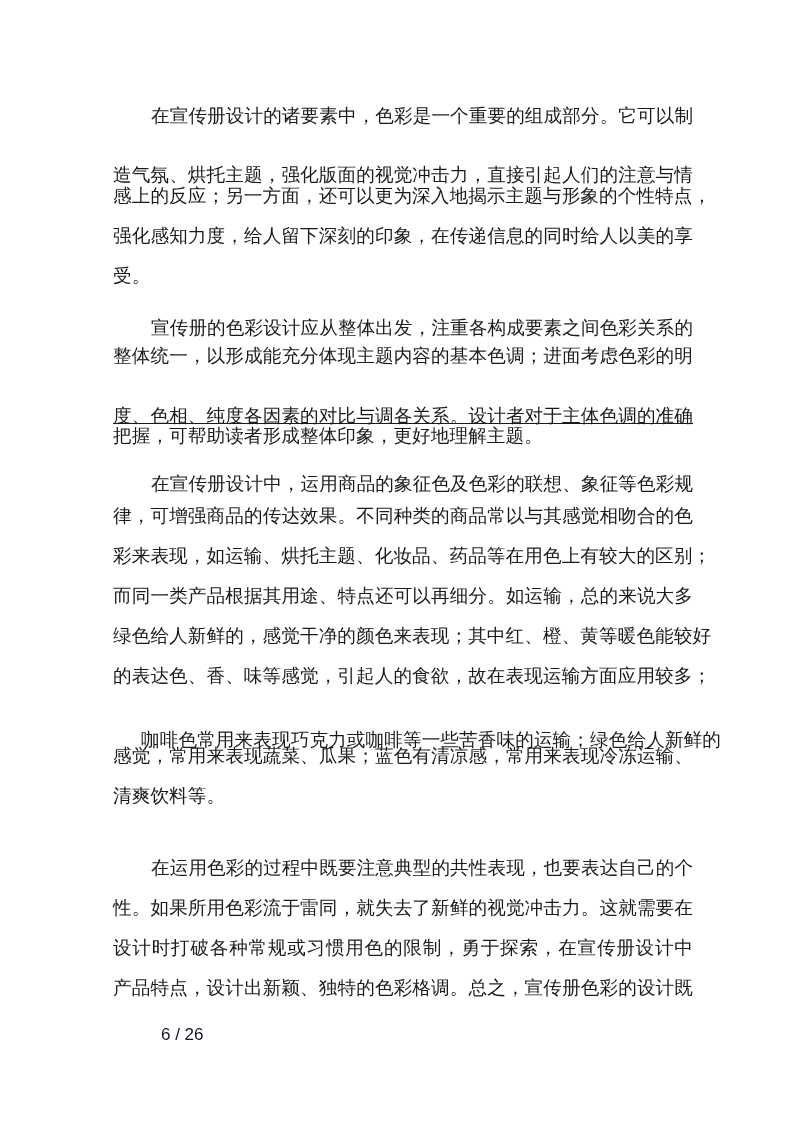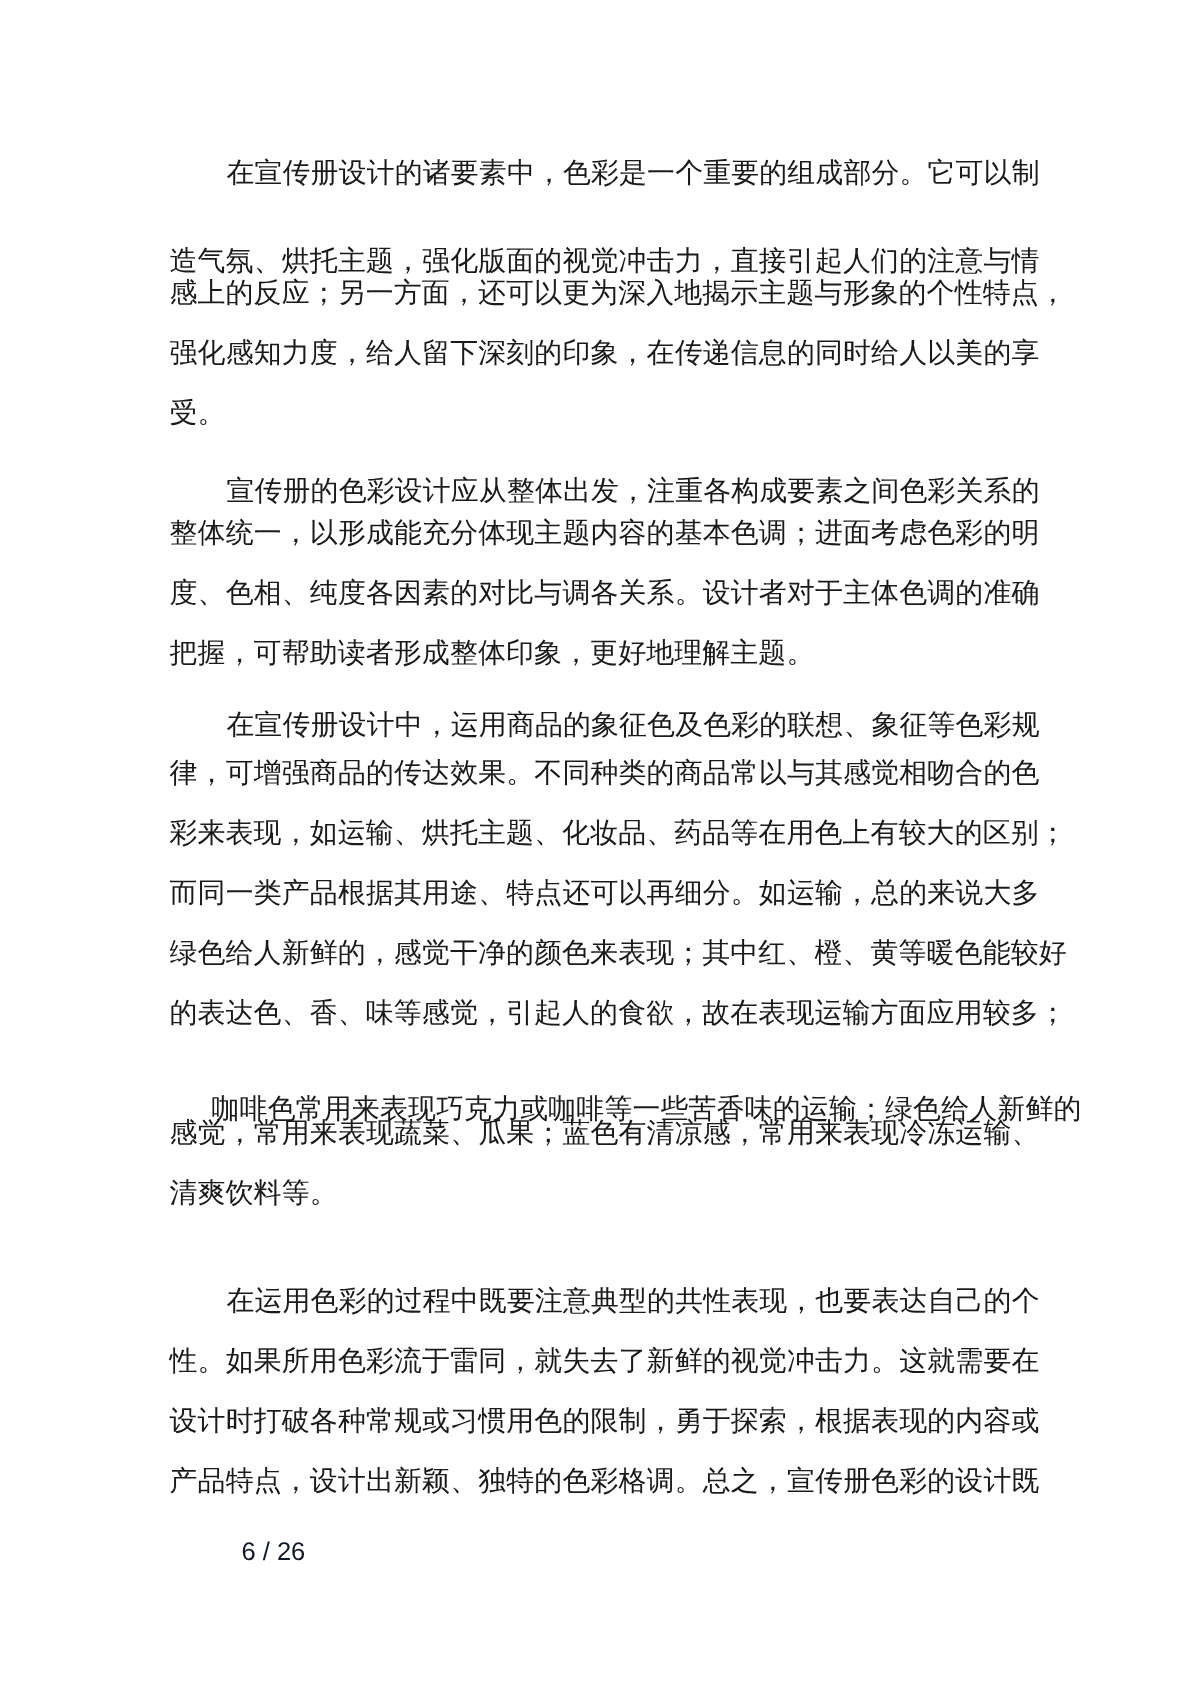--- a/index.html
+++ b/index.html
@@ -60,37 +60,37 @@
     <div class="line indent" style="top:104px;">在宣传册设计的诸要素中，色彩是一个重要的组成部分。它可以制</div>
     <div class="line" style="top:144px;margin-top:19px;">造气氛、烘托主题，强化版面的视觉冲击力，直接引起人们的注意与情</div>
     <div class="line" style="top:184px;">感上的反应；另一方面，还可以更为深入地揭示主题与形象的个性特点，</div>
     <div class="line" style="top:224px;">强化感知力度，给人留下深刻的印象，在传递信息的同时给人以美的享</div>
     <div class="line last" style="top:264px;">受。</div>
   </div>
 
   <div>
     <div class="line indent" style="top:316px;">宣传册的色彩设计应从整体出发，注重各构成要素之间色彩关系的</div>
     <div class="line" style="top:344px;">整体统一，以形成能充分体现主题内容的基本色调；进面考虑色彩的明</div>
-    <div class="line" style="top:384px;">度、色相、纯度各因素的对比与调各关系。设计者对于主体色调的准确</div>
+    <div class="line" style="top:404px;text-decoration:underline;">度、色相、纯度各因素的对比与调各关系。设计者对于主体色调的准确</div>
     <div class="line last" style="top:424px;">把握，可帮助读者形成整体印象，更好地理解主题。</div>
   </div>
 
   <div>
     <div class="line indent" style="top:452px;margin-top:20px;">在宣传册设计中，运用商品的象征色及色彩的联想、象征等色彩规</div>
     <div class="line" style="top:504px;">律，可增强商品的传达效果。不同种类的商品常以与其感觉相吻合的色</div>
     <div class="line" style="top:544px;">彩来表现，如运输、烘托主题、化妆品、药品等在用色上有较大的区别；</div>
     <div class="line" style="top:584px;">而同一类产品根据其用途、特点还可以再细分。如运输，总的来说大多</div>
     <div class="line" style="top:624px;">绿色给人新鲜的，感觉干净的颜色来表现；其中红、橙、黄等暖色能较好</div>
     <div class="line" style="top:664px;">的表达色、香、味等感觉，引起人的食欲，故在表现运输方面应用较多；</div>
     <div class="line" style="top:728px;padding-left:28px;">咖啡色常用来表现巧克力或咖啡等一些苦香味的运输；绿色给人新鲜的</div>
     <div class="line" style="top:744px;">感觉，常用来表现蔬菜、瓜果；蓝色有清凉感，常用来表现冷冻运输、</div>
     <div class="line last" style="top:784px;">清爽饮料等。</div>
   </div>
 
   <div>
     <div class="line indent" style="top:856px;">在运用色彩的过程中既要注意典型的共性表现，也要表达自己的个</div>
     <div class="line" style="top:896px;">性。如果所用色彩流于雷同，就失去了新鲜的视觉冲击力。这就需要在</div>
-    <div class="line" style="top:936px;">设计时打破各种常规或习惯用色的限制，勇于探索，根据表现的内容或</div>
+    <div class="line" style="top:936px;">设计时打破各种常规或习惯用色的限制，勇于探索，在宣传册设计中</div>
     <div class="line" style="top:976px;">产品特点，设计出新颖、独特的色彩格调。总之，宣传册色彩的设计既</div>
   </div>
 
   <div class="page-number">6 / 26</div>
 </div>
 
 </body></html>

